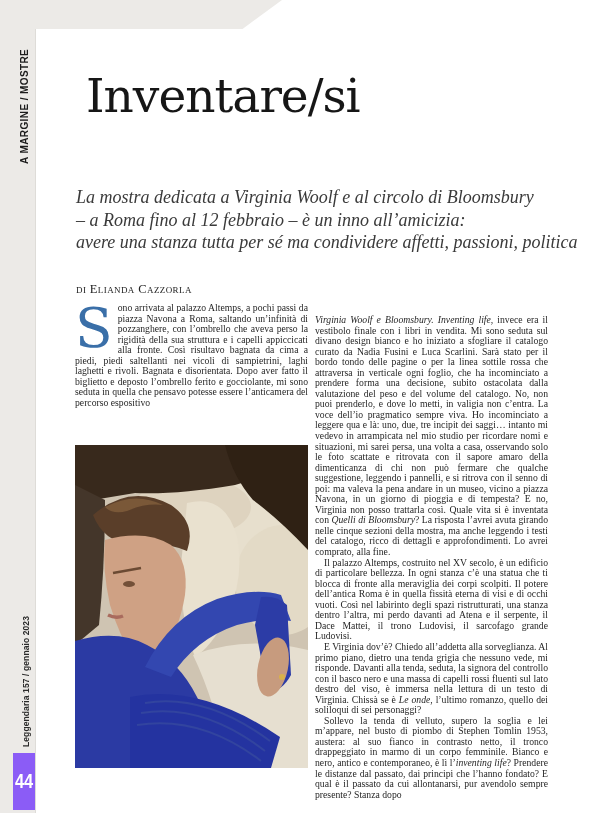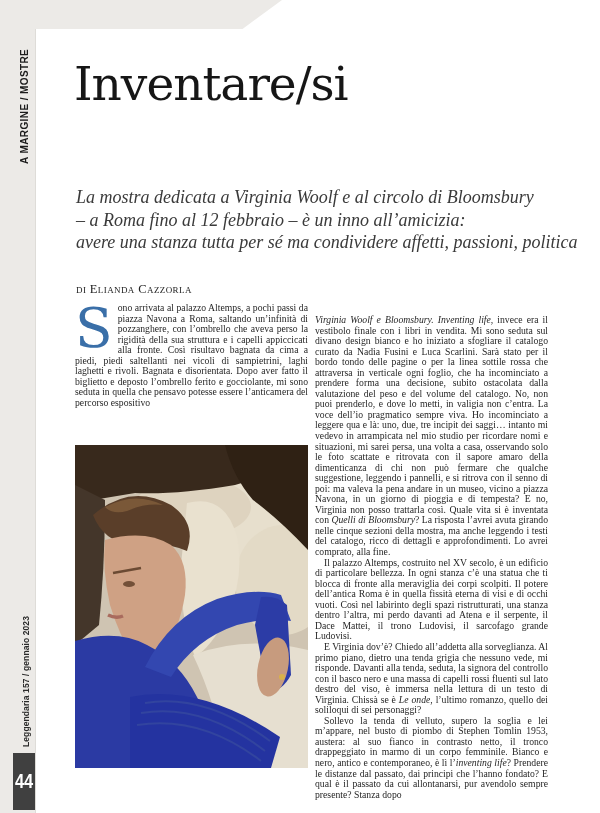--- a/index.html
+++ b/index.html
@@ -9,21 +9,21 @@
   .margin-left{position:absolute;left:0;top:0;width:35px;height:813px;background:#eceae7;
                border-right:1px solid #dedcd8;}
   .margin-top{position:absolute;left:0;top:0;width:282px;height:29px;background:#eceae7;
               clip-path:polygon(0 0,100% 0,86% 100%,0 100%);}
   
   .vlabel{position:absolute;transform:rotate(-90deg);transform-origin:0 0;white-space:nowrap;
           font-family:"Liberation Sans",sans-serif;font-weight:700;color:#1c1c1c;}
   .vlabel-top{left:19px;top:164px;font-size:10px;letter-spacing:0.4px;}
   .vlabel-bottom{left:21px;top:747px;font-size:8.5px;font-weight:700;color:#2a2a2a;letter-spacing:0.1px;}
   
-  .folio{position:absolute;left:13px;top:753px;width:22px;height:57px;background:#404040;
+  .folio{position:absolute;left:13px;top:753px;width:22px;height:57px;background:#8b5cf6;
          display:flex;align-items:center;justify-content:center;}
   .folio span{color:#ffffff;font-family:"Liberation Sans",sans-serif;font-weight:700;
               font-size:20px;transform:scaleX(0.82);}
   
   .headline{position:absolute;left:74px;top:56px;font-family:"DejaVu Serif",serif;
             font-size:47px;line-height:56px;color:#161616;letter-spacing:-1px;}
   
   .standfirst{position:absolute;left:76px;top:186px;font-style:italic;font-size:18px;
               line-height:22.5px;color:#3a3a3a;}
   
@@ -55,21 +55,21 @@
   <div class="margin-top"></div>
 
   <div class="vlabel vlabel-top">A MARGINE / MOSTRE</div>
 
   <div class="vlabel vlabel-bottom">Leggendaria 157 / gennaio 2023</div>
 
   <div class="folio">
     <span>44</span>
   </div>
 
-  <h1 class="headline" style="margin:0;font-weight:400;">
+  <h1 class="headline" style="margin:12px;font-weight:400;">
       <div>Inventare/si</div>
     </h1>
 
   <div class="standfirst">
       <div>La mostra dedicata a Virginia Woolf e al circolo di Bloomsbury</div>
       <div>– a Roma fino al 12 febbraio – è un inno all’amicizia:</div>
       <div>avere una stanza tutta per sé ma condividere affetti, passioni, politica</div>
     </div>
 
   <div class="byline">di Elianda Cazzorla</div>

